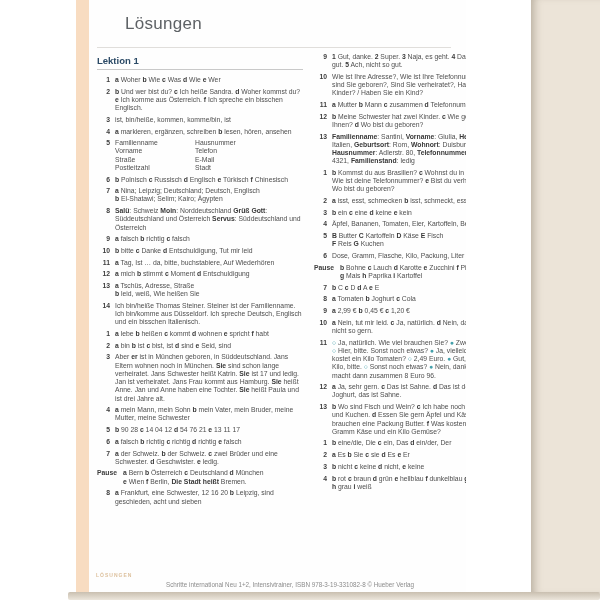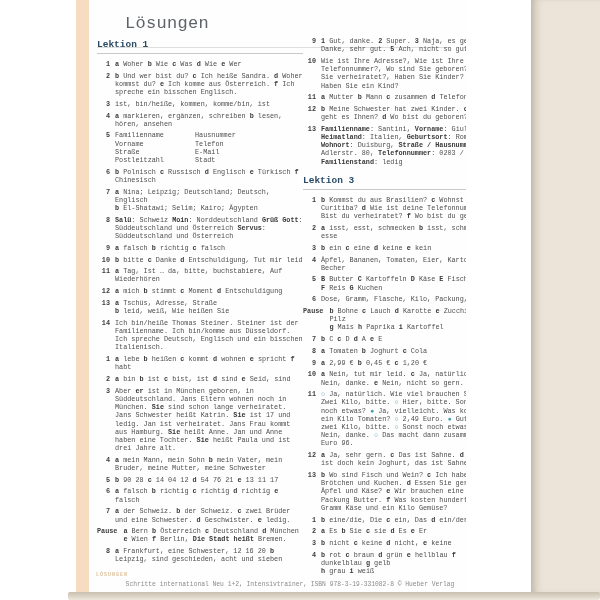--- a/index.html
+++ b/index.html
@@ -13,36 +13,36 @@
     background:#ece4d8;
     box-shadow:inset 8px 0 8px -5px rgba(90,75,55,.35);
   }
   .bottom-shadow{
     position:absolute;left:68px;top:592px;right:0;height:8px;
     background:linear-gradient(to bottom,#c9bfb0,#ece6dc);
     border-radius:2px;
   }
   .page{
     position:absolute;left:76px;top:0;width:390px;height:592px;
-    background:#fefefe;overflow:hidden;font-family:Liberation Mono, monospace;
+    background:#fefefe;overflow:hidden;
   }
   .strip{
     position:absolute;left:0;top:0;width:13px;height:592px;
     background:#f8dcc1;
   }
   .title{
     position:absolute;left:49px;top:14px;margin:0;
     font-size:17px;font-weight:400;color:#5e6266;letter-spacing:.3px;
   }
   .title-rule{
     position:absolute;left:21px;right:15px;top:47px;height:1px;background:#e0dedb;
   }
   .cols{
-    position:absolute;left:21px;top:37px;width:408px;
-    display:flex;gap:0;
+    position:absolute;left:21px;top:53px;width:408px;
+    display:flex;gap:11px;
   }
   .col{font-size:6.8px;line-height:8.2px;color:#4e4e4e;}
   .col-1{width:206px;}
   .col-2{width:191px;}
   .lektion{
     font-size:9.5px;line-height:11px;font-weight:700;color:#2b4a66;
     border-bottom:1px solid #c9c9c9;padding:0 0 3px 0;margin:9px 0 6px 0;
   }
   .col .lektion:first-child{margin-top:2px;}
   .item{display:flex;margin:0 0 3.5px 0;}
@@ -197,21 +197,20 @@
           <div class="body"><b>a</b> Mutter <b>b</b> Mann <b>c</b> zusammen <b>d</b> Telefonnummer</div>
         </div>
         <div class="item">
           <span class="num">12</span>
           <div class="body"><b>b</b> Meine Schwester hat zwei Kinder. <b>c</b> Wie geht es Ihnen? <b>d</b> Wo bist du geboren?</div>
         </div>
         <div class="item">
           <span class="num">13</span>
           <div class="body"><b>Familienname</b>: Santini, <b>Vorname</b>: Giulia, <b>Heimatland</b>: Italien, <b>Geburtsort</b>: Rom, <b>Wohnort</b>: Duisburg, <b>Straße / Hausnummer</b>: Adlerstr. 80, <b>Telefonnummer</b>: 0203 / 4321, <b>Familienstand</b>: ledig</div>
         </div>
-        <div class="lektion">Lektion 3</div>
         <div class="item">
           <span class="num">1</span>
           <div class="body"><b>b</b> Kommst du aus Brasilien? <b>c</b> Wohnst du in Curitiba? <b>d</b> Wie ist deine Telefonnummer? <b>e</b> Bist du verheiratet? <b>f</b> Wo bist du geboren?</div>
         </div>
         <div class="item">
           <span class="num">2</span>
           <div class="body"><b>a</b> isst, esst, schmecken <b>b</b> isst, schmeckt, esse</div>
         </div>
         <div class="item">
           <span class="num">3</span>

